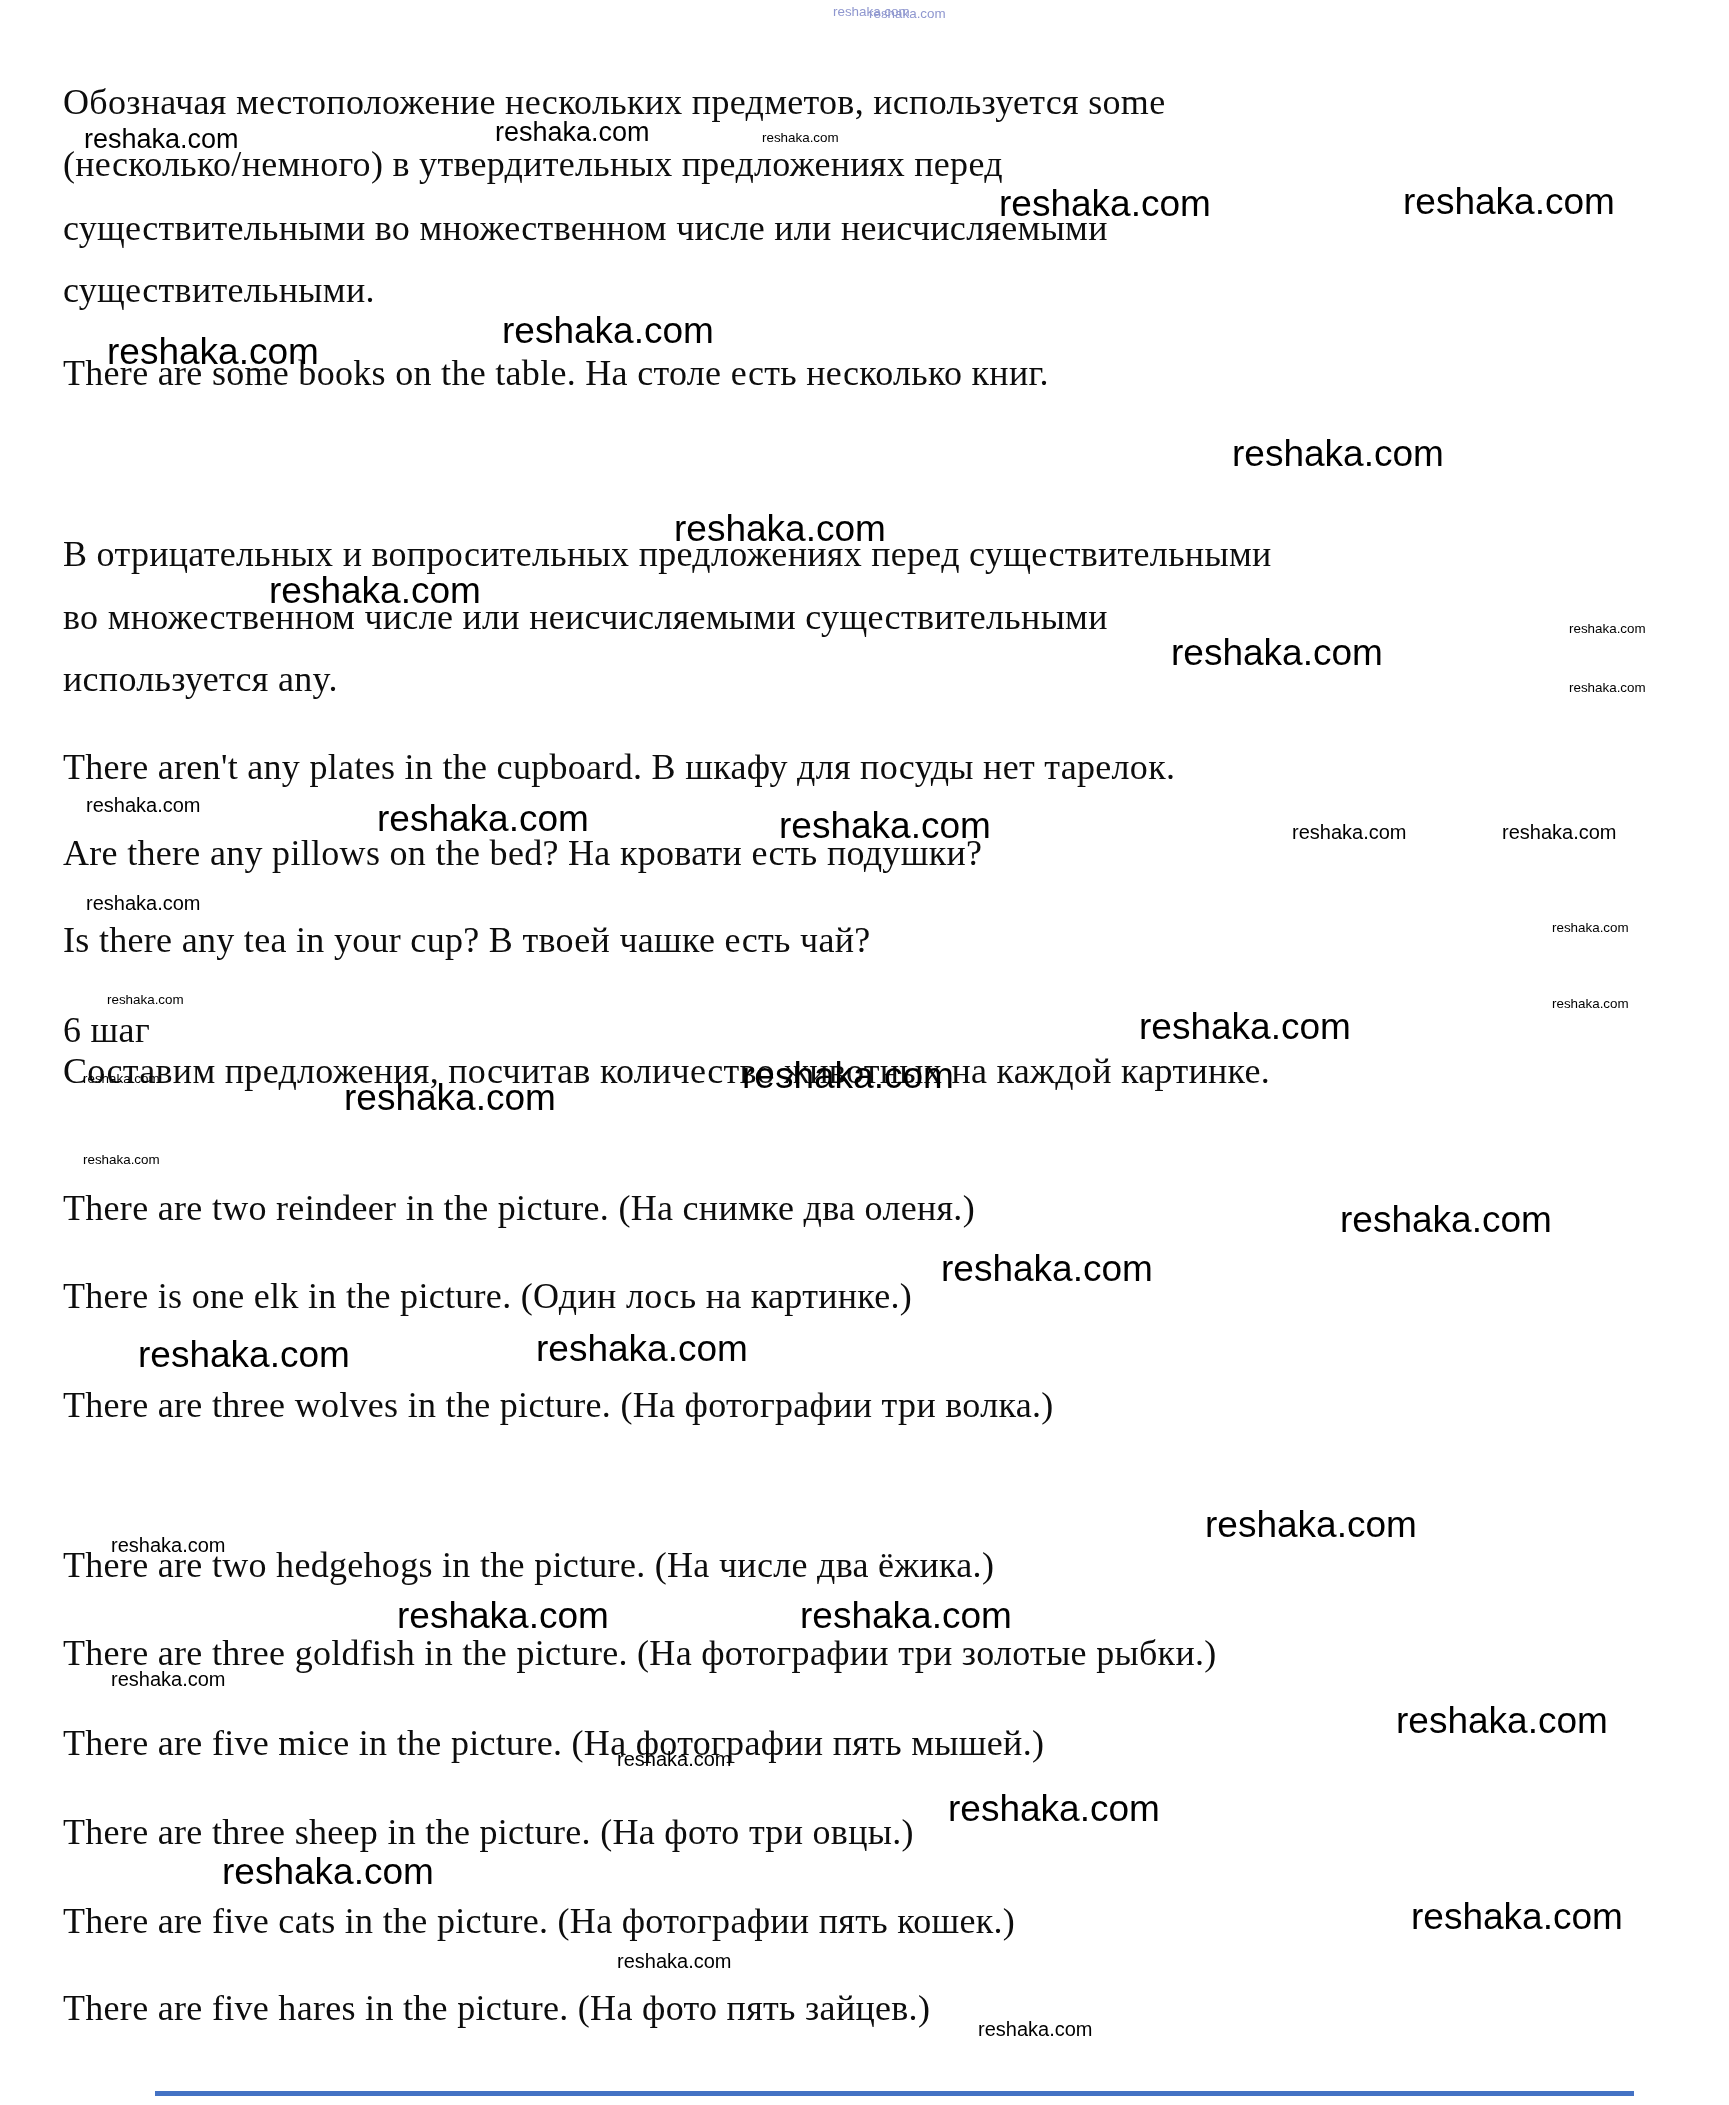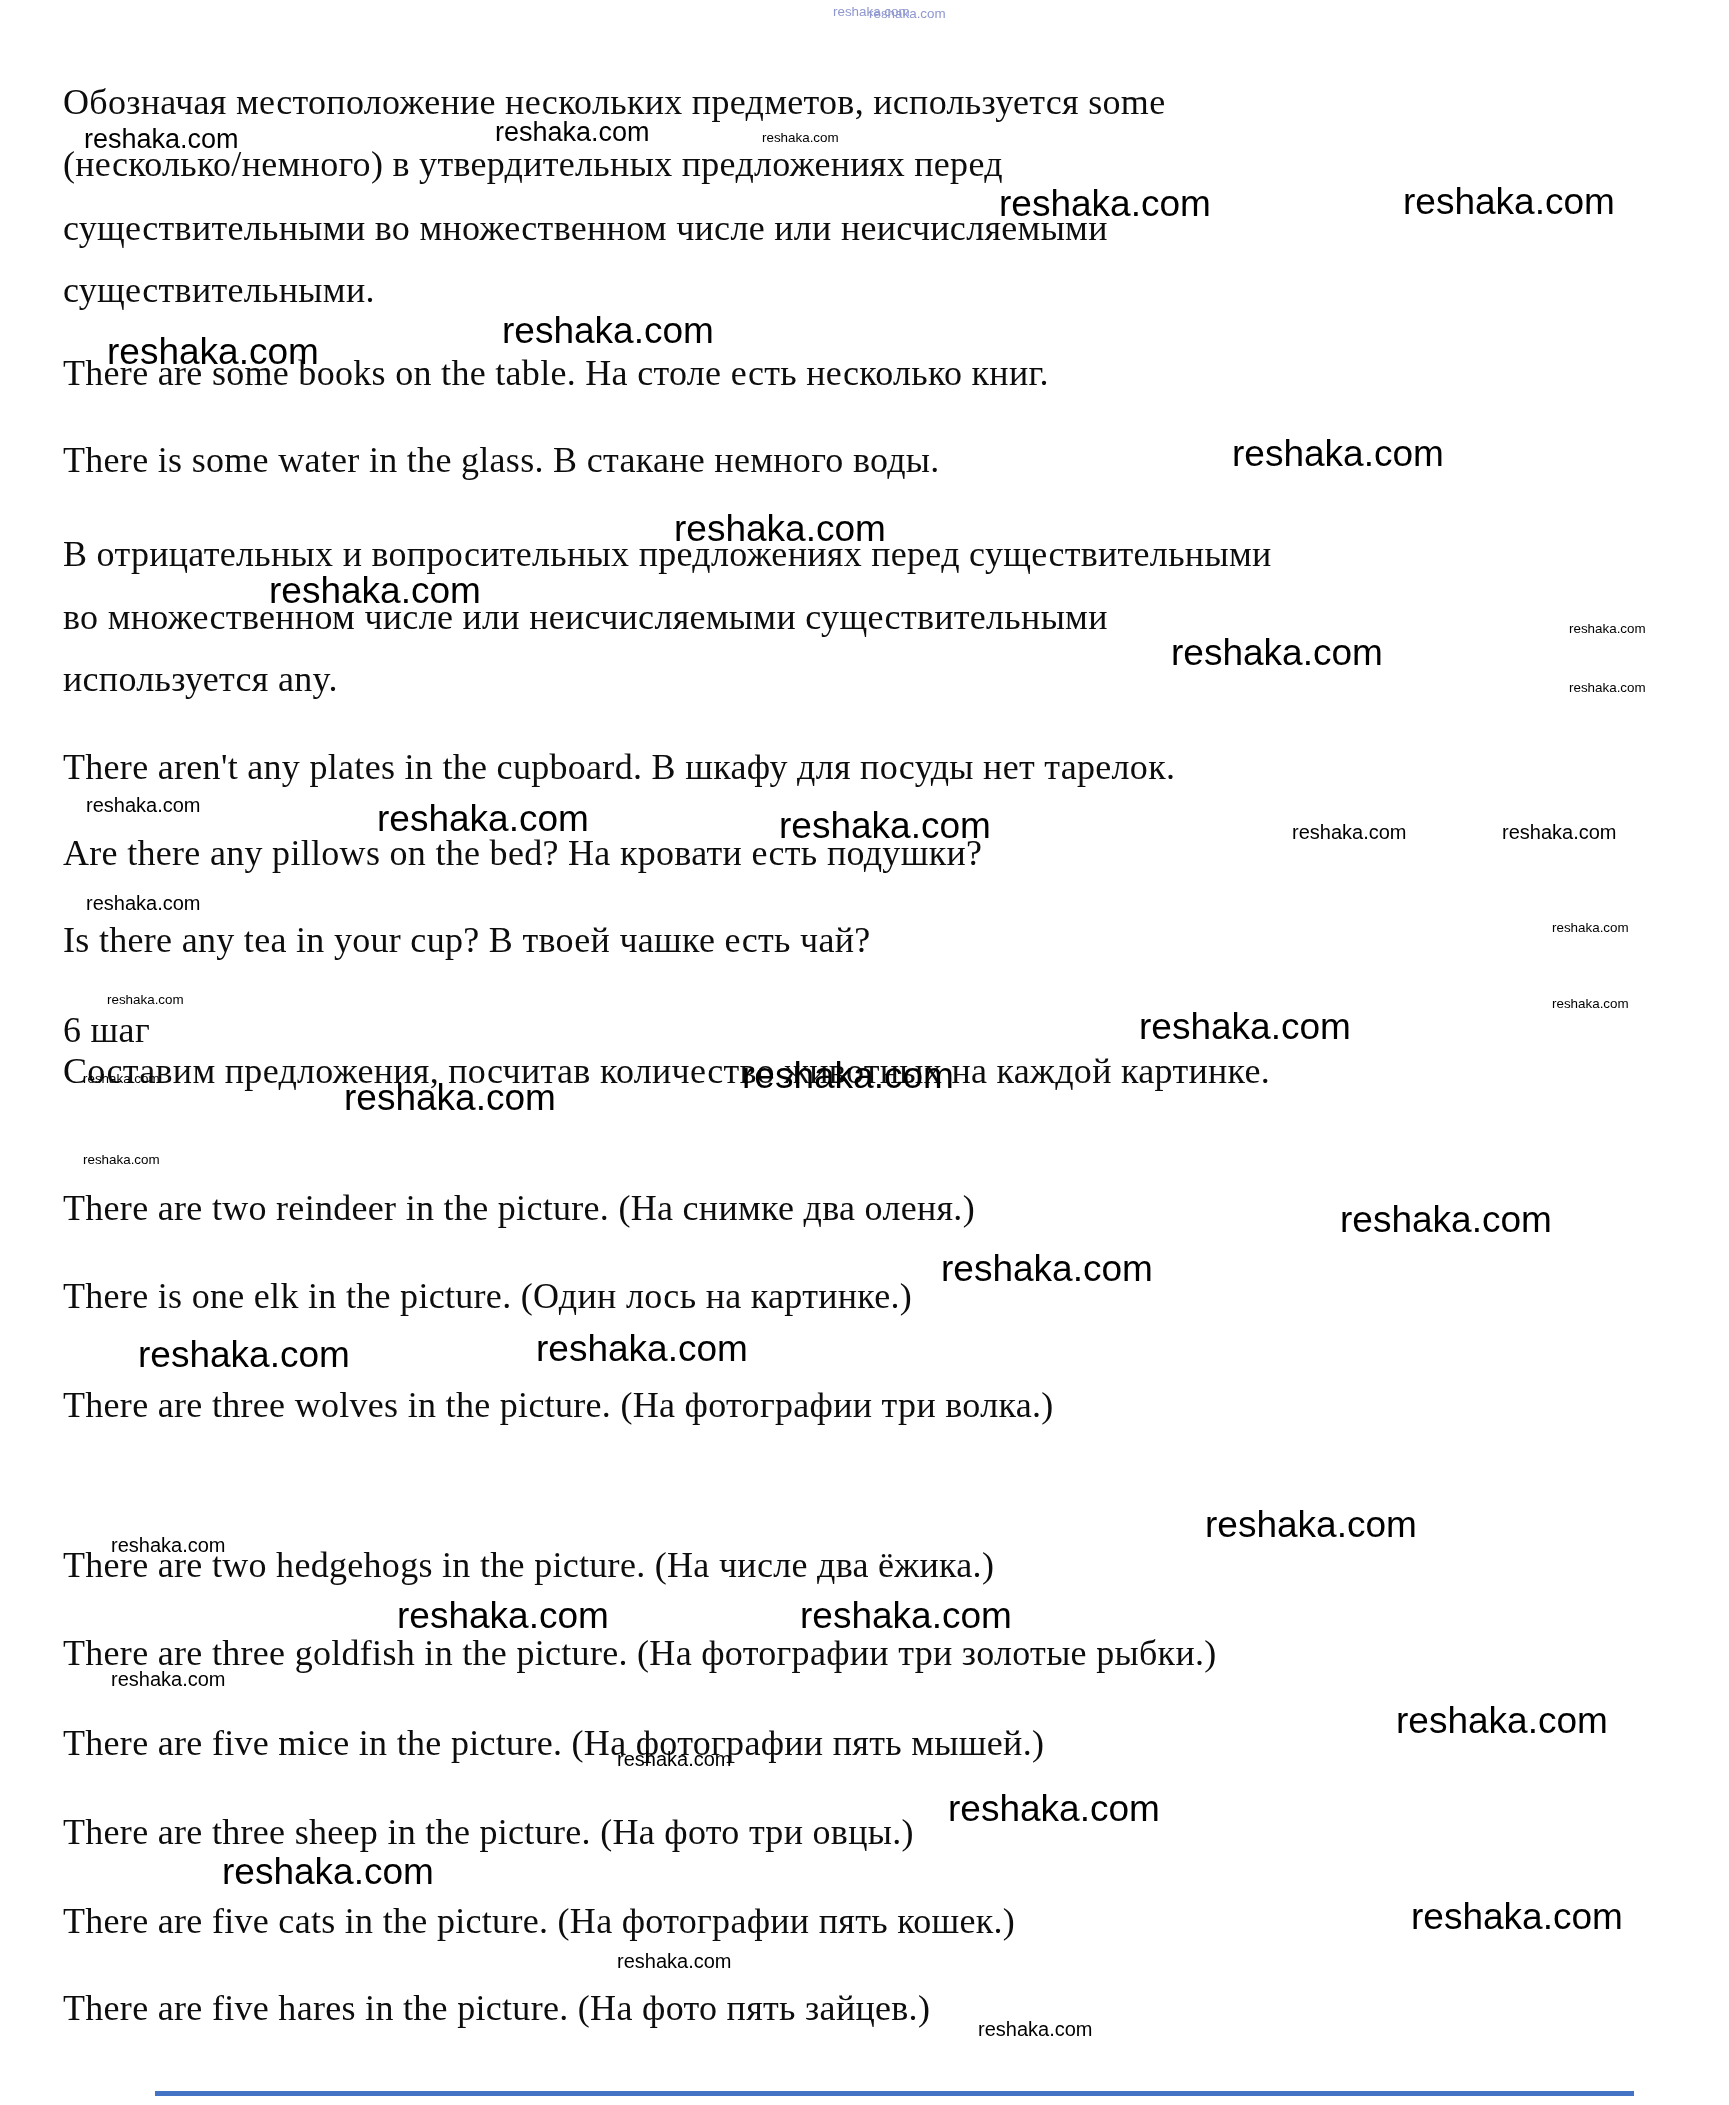--- a/index.html
+++ b/index.html
@@ -47,21 +47,20 @@
 <body>
 
 <div class="page">
 
   <div class="line" style="top:77px">Обозначая местоположение нескольких предметов, используется some</div>
   <div class="line" style="top:139px">(несколько/немного) в утвердительных предложениях перед</div>
   <div class="line" style="top:203px">существительными во множественном числе или неисчисляемыми</div>
   <div class="line" style="top:265px">существительными.</div>
 
   <div class="line" style="top:348px">There are some books on the table. На столе есть несколько книг.</div>
-  <div class="line" style="top:435px">There is some water in the glass. В стакане немного воды.</div>
 
   <div class="line" style="top:529px">В отрицательных и вопросительных предложениях перед существительными</div>
   <div class="line" style="top:592px">во множественном числе или неисчисляемыми существительными</div>
   <div class="line" style="top:654px">используется any.</div>
 
   <div class="line" style="top:742px">There aren't any plates in the cupboard. В шкафу для посуды нет тарелок.</div>
   <div class="line" style="top:828px">Are there any pillows on the bed? На кровати есть подушки?</div>
   <div class="line" style="top:915px">Is there any tea in your cup? В твоей чашке есть чай?</div>
 
   <div class="line" style="top:1005px">6 шаг</div>

